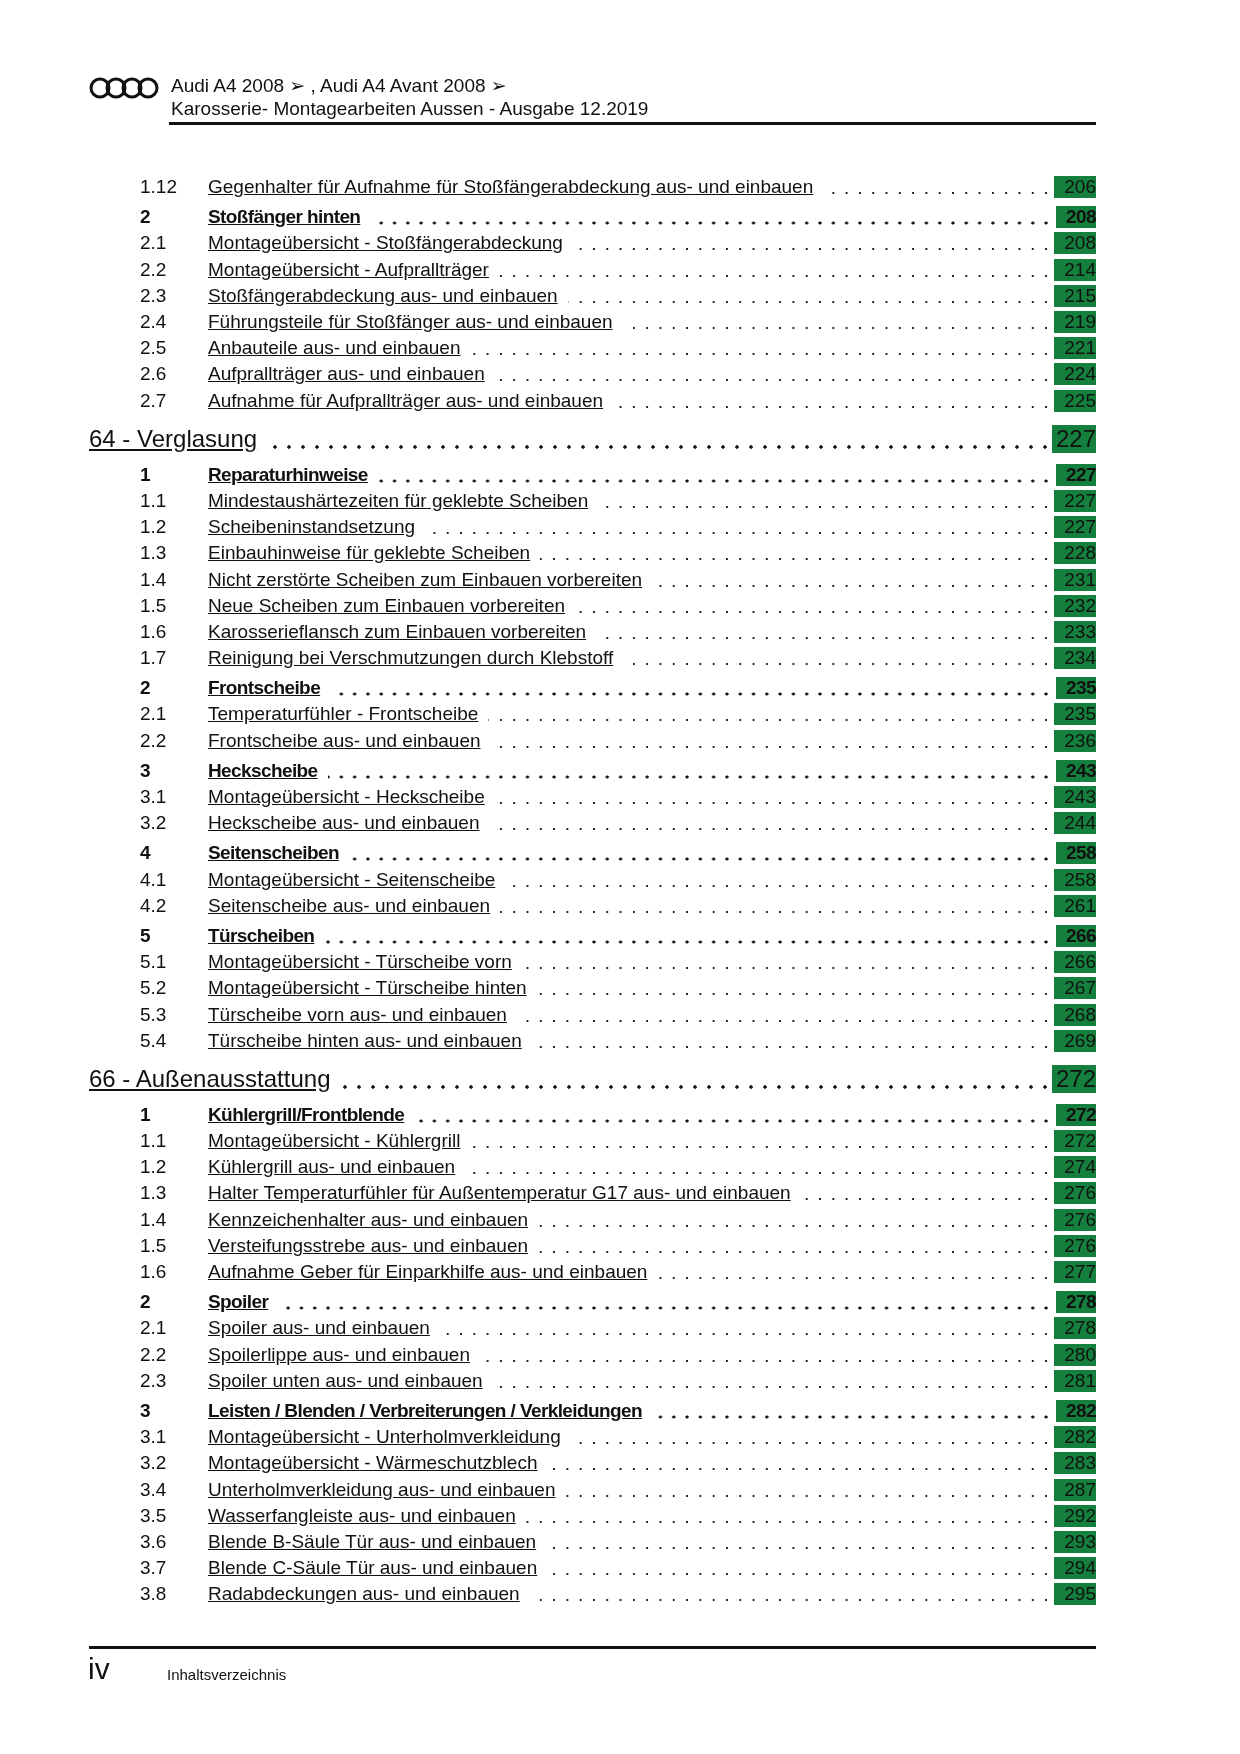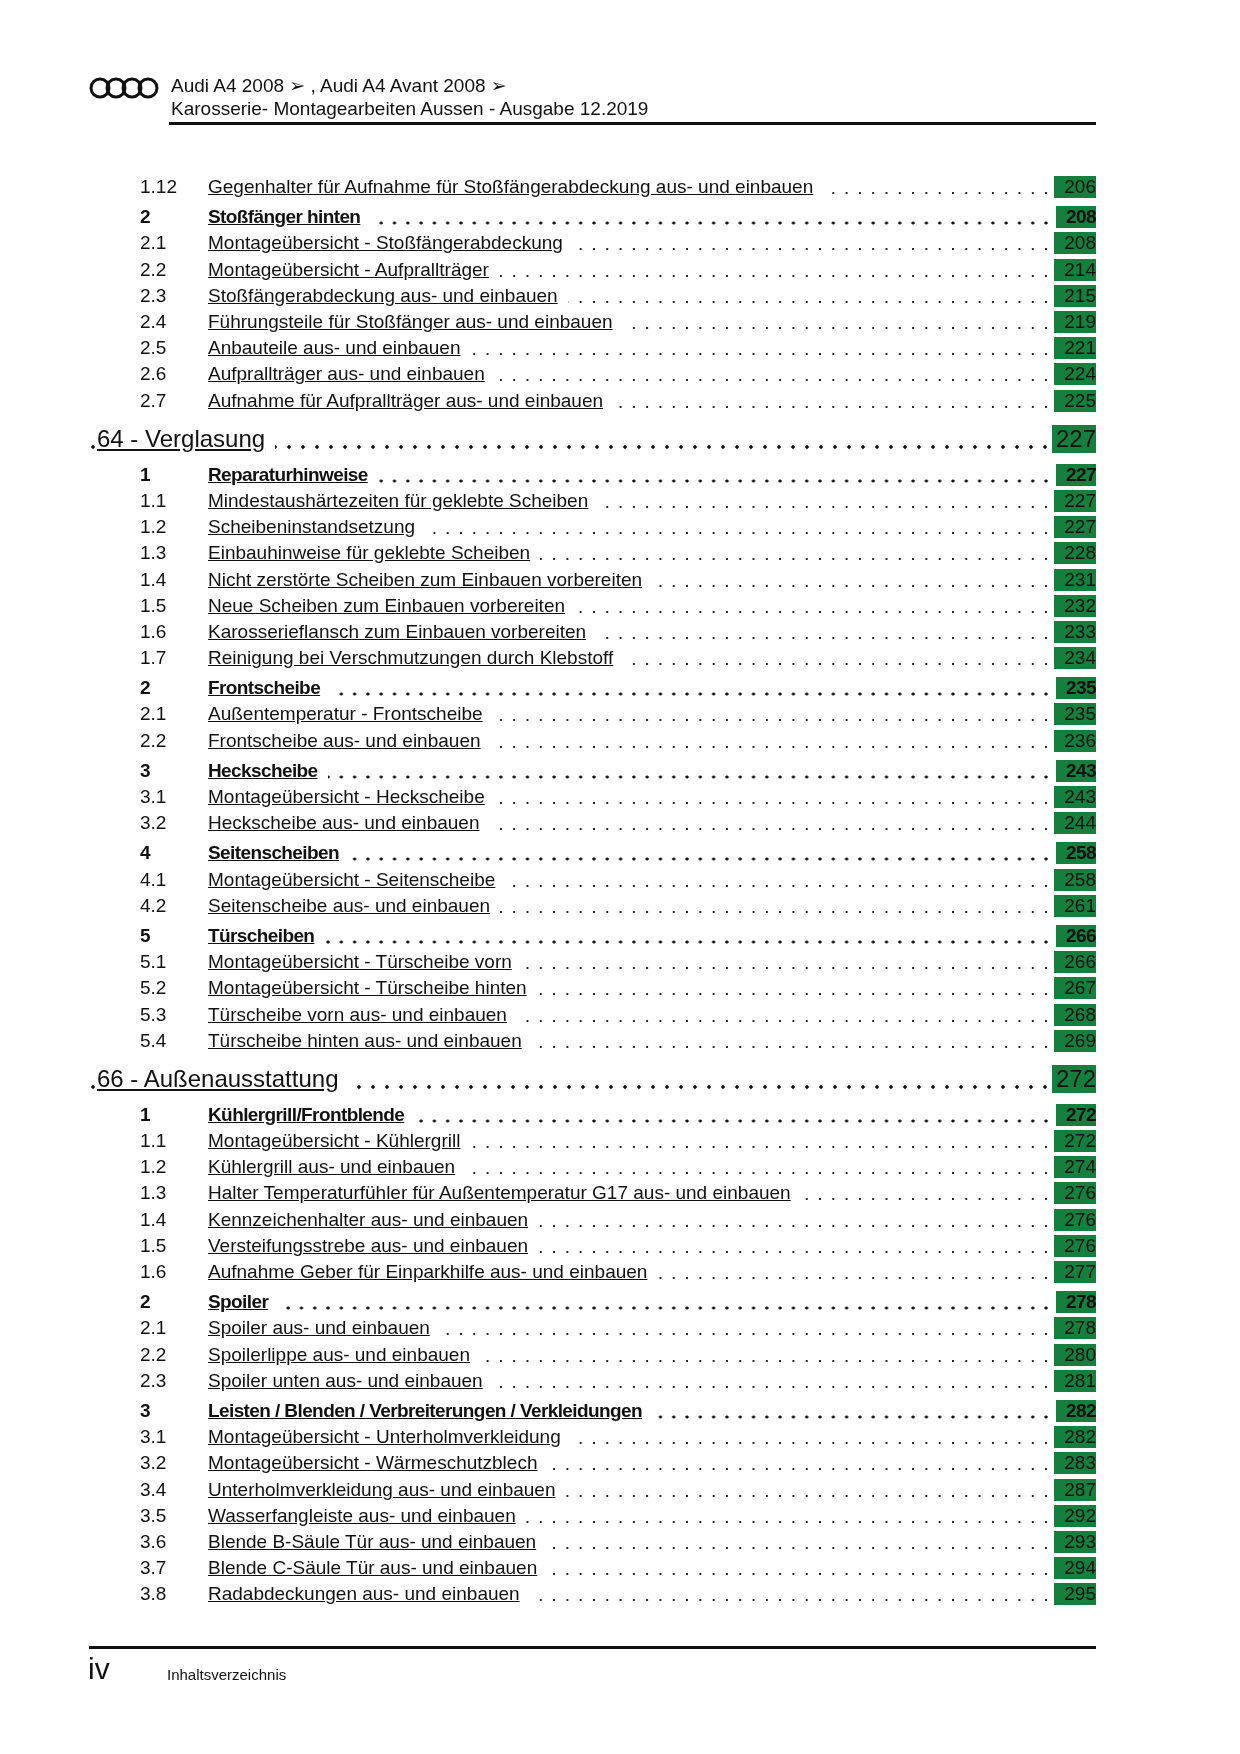--- a/index.html
+++ b/index.html
@@ -19,21 +19,21 @@
     .row .title { position: absolute; left: 119px; padding-right: 10px; background: #fff; z-index: 2; text-decoration: underline; }
     .row .page { position: absolute; right: 0; padding-left: 10px; background: #15803d; z-index: 2; }
     .row .dots {
       position: absolute; left: 119px; right: 30px; top: 50%; height: 4px; margin-top: 4px;
       background-image: radial-gradient(circle, #222 1.1px, transparent 1.4px);
       background-size: 13.3px 4px; background-repeat: repeat-x; background-position: right center; z-index: 1;
     }
     .row.sec { font-weight: bold; letter-spacing: -0.6px; margin-top: 4px; }
     .row.sec .dots { background-image: radial-gradient(circle, #111 1.4px, transparent 1.7px); }
     .row.chap { height: 38px; font-size: 24px; margin-top: 6px; }
-    .row.chap .title { left: 8px; }
+    .row.chap .title { left: 0; }
     .row.chap .page { padding-left: 4px; }
     .row.chap .dots { left: 0; right: 44px; margin-top: 6px; background-image: radial-gradient(circle, #111 1.5px, transparent 1.8px); background-size: 14px 4px; }
 
     .footer-rule { position: absolute; left: 89px; top: 1646px; width: 1007px; height: 3px; background: #111; }
     .footer-num { position: absolute; left: 88px; top: 1652px; font-size: 30px; }
     .footer-label { position: absolute; left: 131px; top: 1666px; font-size: 15px; margin-left: 36px; }
   </style>
 </head>
 <body>
 
@@ -161,21 +161,21 @@
     </div>
     <div class="row sec">
       <span class="num">2</span>
       <span class="dots"></span>
       <span class="title">Frontscheibe</span>
       <span class="page">235</span>
     </div>
     <div class="row">
       <span class="num">2.1</span>
       <span class="dots"></span>
-      <span class="title">Außentemperatur - Frontscheibe</span>
+      <span class="title">Temperaturfühler - Frontscheibe</span>
       <span class="page">235</span>
     </div>
     <div class="row">
       <span class="num">2.2</span>
       <span class="dots"></span>
       <span class="title">Frontscheibe aus- und einbauen</span>
       <span class="page">236</span>
     </div>
     <div class="row sec">
       <span class="num">3</span>

